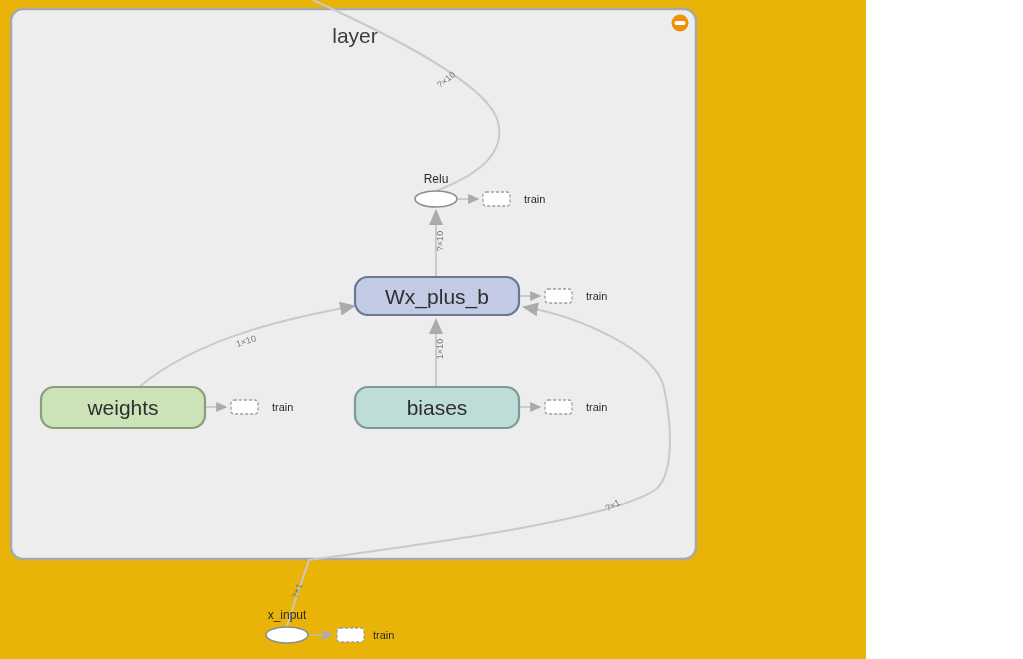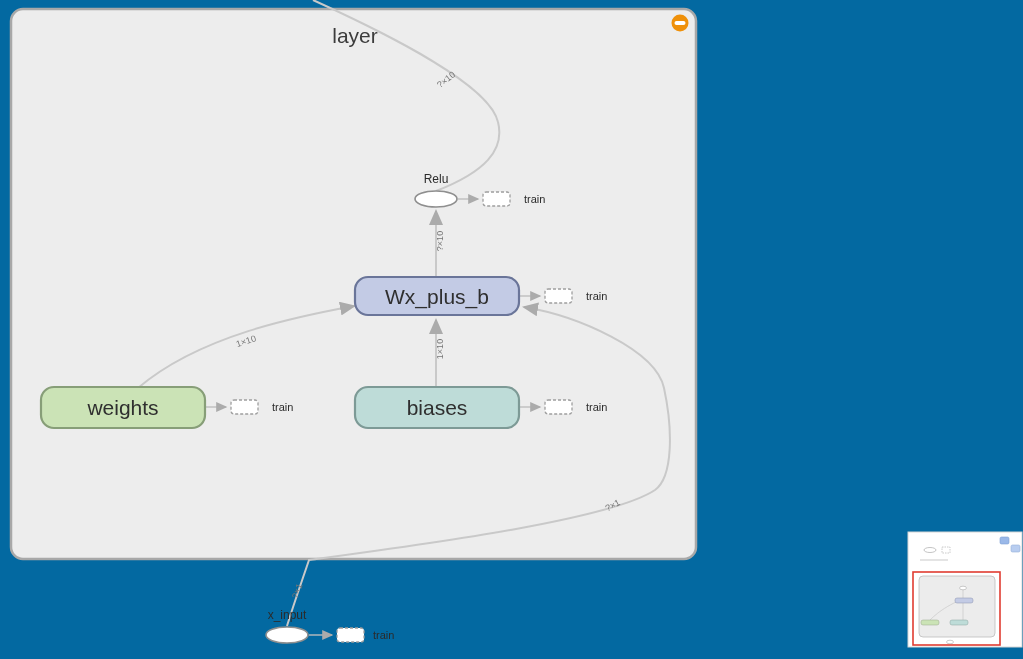--- a/index.html
+++ b/index.html
@@ -1,20 +1,20 @@
 <!DOCTYPE html>
 <html><head>
 <meta charset="utf-8">
 <style>
   html, body { margin: 0; padding: 0; background: #ffffff; }
   .canvas {
     position: relative;
-    width: 1023px;
+    width: 866px;
     height: 659px;
-    background: #0369a1;
+    background: #eab308;
     overflow: hidden;
     font-family: "Liberation Sans", sans-serif;
     text-decoration: underline;
   }
   svg { display: block; }
   text { font-family: "Liberation Sans", sans-serif; }
   .edge { fill: none; stroke: #c9c9c9; stroke-width: 2; }
   .edge-thin { fill: none; stroke: #bdbdbd; stroke-width: 1.4; }
   .edge-label { font-size: 9px; fill: #757575; }
   .train-rect { fill: #ffffff; stroke: #9e9e9e; stroke-width: 1.3; stroke-dasharray: 3,2; }

